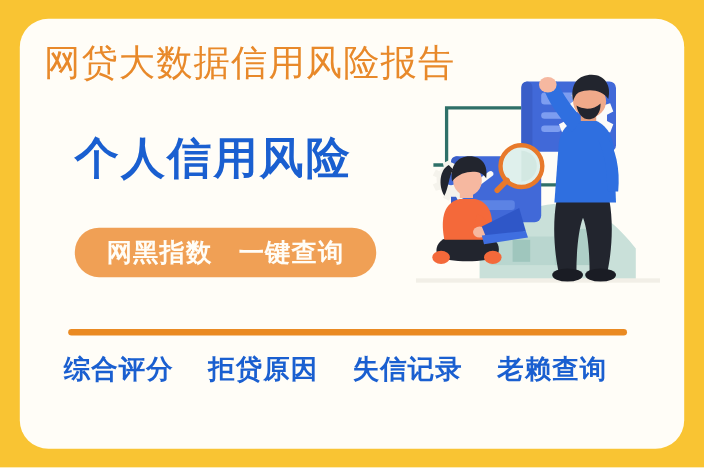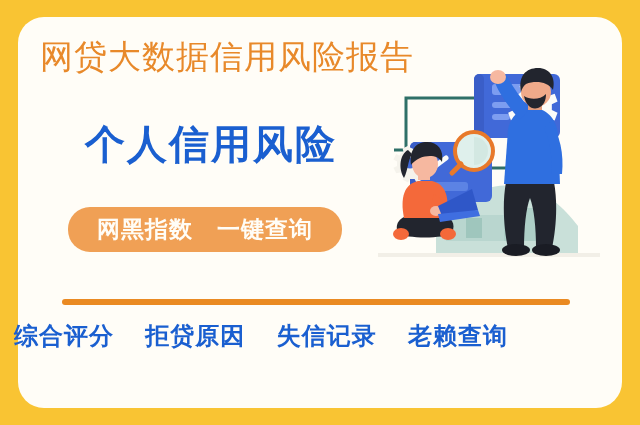--- a/index.html
+++ b/index.html
@@ -51,21 +51,20 @@
     position: absolute;
     left: 68px;
     top: 124px;
     width: 330px;
     font-size: 40px;
     font-weight: bold;
     letter-spacing: 2px;
     color: #1a5fd0;
     white-space: nowrap;
     line-height: 1;
-    margin-left: 17px;
   }
   .cta-button {
     position: absolute;
     left: 68px;
     top: 207px;
     width: 274px;
     height: 45px;
     background: #f0a055;
     border-radius: 22px;
     display: flex;
@@ -93,20 +92,21 @@
     position: absolute;
     left: 0px;
     top: 320px;
     width: 522px;
     text-align: center;
     font-size: 24px;
     font-weight: bold;
     color: #1a5fd0;
     letter-spacing: 1px;
     white-space: nowrap;
+    padding-left: 44px;
   }
   .footer-links span.gap { display: inline-block; width: 16px; }
 
   
   .illus {
     position: absolute;
     left: 378px;
     top: 58px;
     width: 222px;
     height: 228px;

